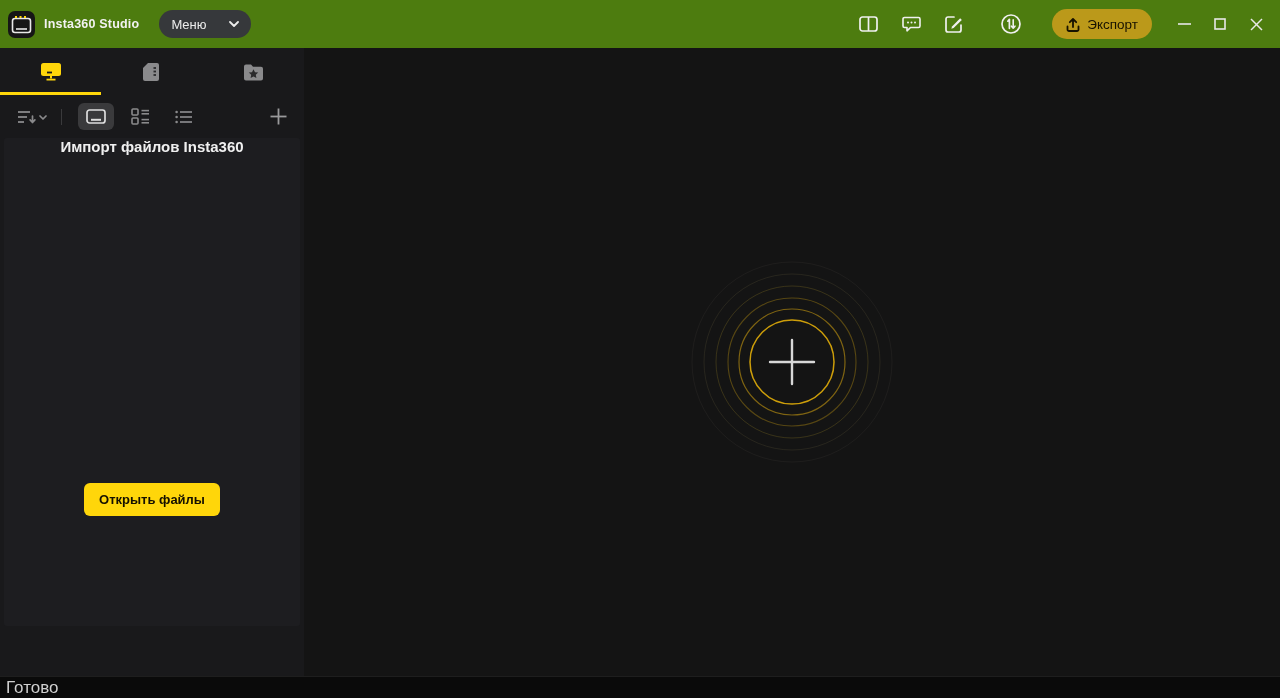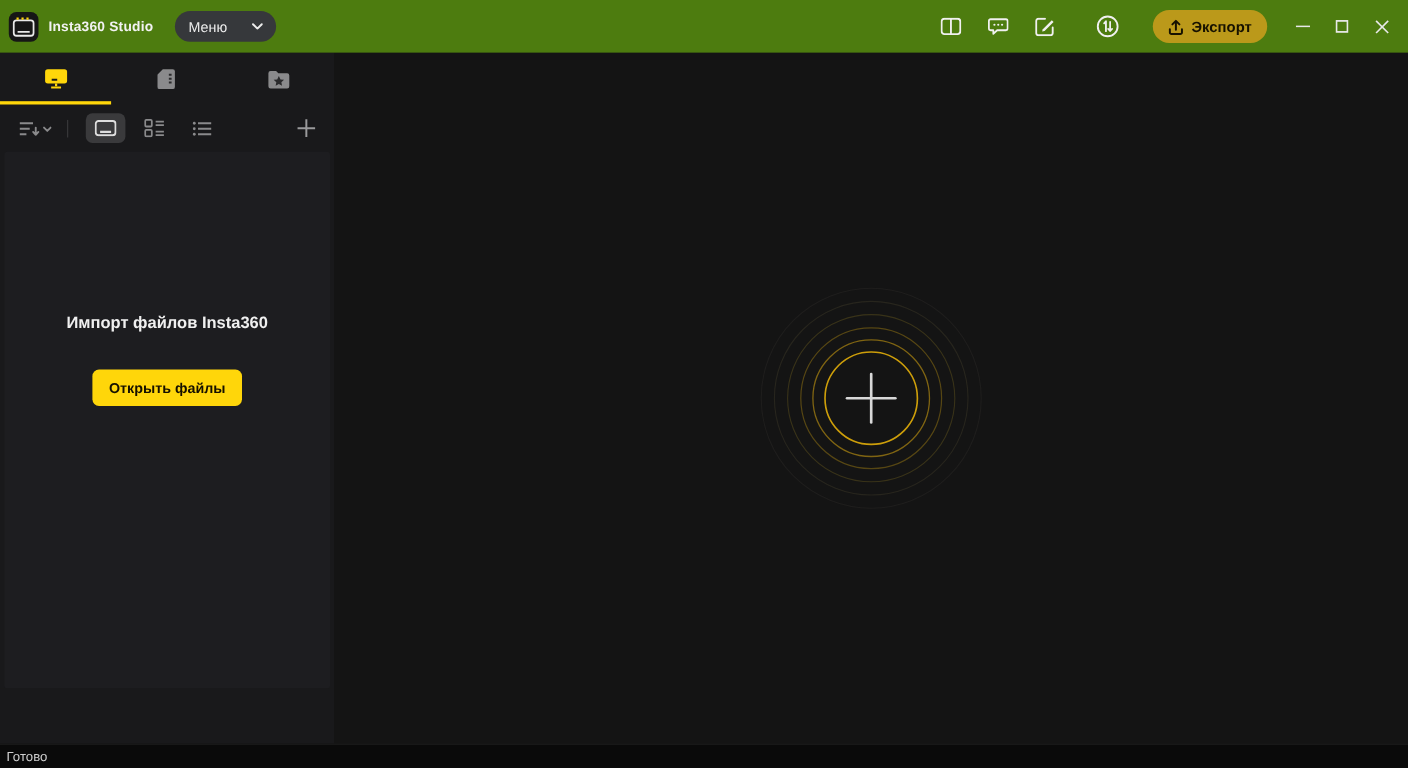--- a/index.html
+++ b/index.html
@@ -21,57 +21,57 @@
     height:28px; background:#262626; border-radius:8px; display:flex; align-items:stretch; overflow:hidden; }
   .ctab { width:96px; display:flex; align-items:center; justify-content:center;
     font-size:13.5px; color:#8d8d8d; cursor:pointer; white-space:nowrap; }
   .ctab.active { background:#393939; border-radius:8px; color:#e7b416; font-weight:bold; }
 
   .tb-right { position:absolute; right:0; top:0; height:48px; display:flex; align-items:center; }
   .tb-icon { width:22px; height:22px; display:flex; align-items:center; justify-content:center;
     margin-right:21px; cursor:pointer; }
   .export-btn { height:30px; padding:0 14px; margin-left:9px; background:#bb991a; border:none;
     border-radius:16px; display:flex; align-items:center; gap:7px; color:#171200;
-    font-size:13.5px; font-weight:bold; cursor:pointer; font-family:inherit; }
+    font-size:13.5px; font-weight:normal; cursor:pointer; font-family:inherit; }
   .win-controls { display:flex; align-items:center; margin-left:14px; margin-right:6px; }
   .win-btn { width:36px; height:48px; display:flex; align-items:center; justify-content:center; cursor:pointer; }
 
   
   .sidebar { position:absolute; top:48px; left:0; width:304px; height:628px;
     background:#19191b; display:flex; flex-direction:column; }
   .side-tabs { height:47px; display:flex; position:relative; flex:none; }
   .side-tab { flex:1; display:flex; align-items:center; justify-content:center; cursor:pointer; }
   .side-tab-underline { position:absolute; left:0; bottom:0; width:101px; height:3px; background:#ffd60a; }
 
   .side-toolbar { height:43px; display:flex; align-items:center; padding:0 17px; flex:none; }
   .tool-icon { display:flex; align-items:center; justify-content:center; cursor:pointer; }
   .tool-divider { width:1px; height:16px; background:#3a3a3c; margin:0 16px 0 14px; }
   .view-btn { width:36px; height:27px; border-radius:6px; display:flex; align-items:center;
     justify-content:center; cursor:pointer; margin-right:8px; }
   .view-btn.selected { background:#3a3a3c; }
   .add-btn { margin-left:auto; display:flex; align-items:center; justify-content:center; cursor:pointer; }
 
   .drop-panel { flex:1; margin:0 4px; background:#1d1d20; border-radius:3px;
-    display:flex; flex-direction:column; align-items:center; justify-content:center;
+    display:flex; flex-direction:column; align-items:center; justify-content:space-between;
     text-align:center; padding-bottom:110px; }
   .import-title { color:#f0f0f0; font-size:15px; font-weight:bold; }
   .import-desc { width:232px; margin-top:15px; color:#9c9c9c; font-size:13px; line-height:1.48; }
   .open-files-btn { margin-top:34px; background:#ffd60a; border:none; border-radius:6px;
     padding:9px 15px; color:#151000; font-size:13px; font-weight:bold; cursor:pointer; font-family:inherit; }
   .side-footer { height:50px; flex:none; background:#19191b; }
 
   
   .main-area { position:absolute; top:48px; left:304px; width:976px; height:628px;
     background:#141414; display:flex; align-items:center; justify-content:center; }
   .import-target { position:relative; width:220px; height:220px; cursor:pointer; }
 
   
   .statusbar { position:absolute; bottom:0; left:0; width:1280px; height:22px;
     background:#0a0a0a; border-top:1px solid #1e1e1e; display:flex; align-items:center; }
-  .status-text { color:#cfcfcf; font-size:12px; padding-left:6px; }
+  .status-text { color:#cfcfcf; font-size:17px; padding-left:6px; }
 </style>
 </head>
 <body>
 
 <div class="titlebar">
   <div class="tb-left">
     <div class="logo-tile">
       <svg width="21" height="19" viewBox="0 0 21 19">
         <rect x="1.5" y="3.5" width="18" height="14" rx="2.5" fill="none" stroke="#e9e9e9" stroke-width="1.6"></rect>
         <line x1="4" y1="2" x2="6" y2="2" stroke="#ffd60a" stroke-width="2"></line>

